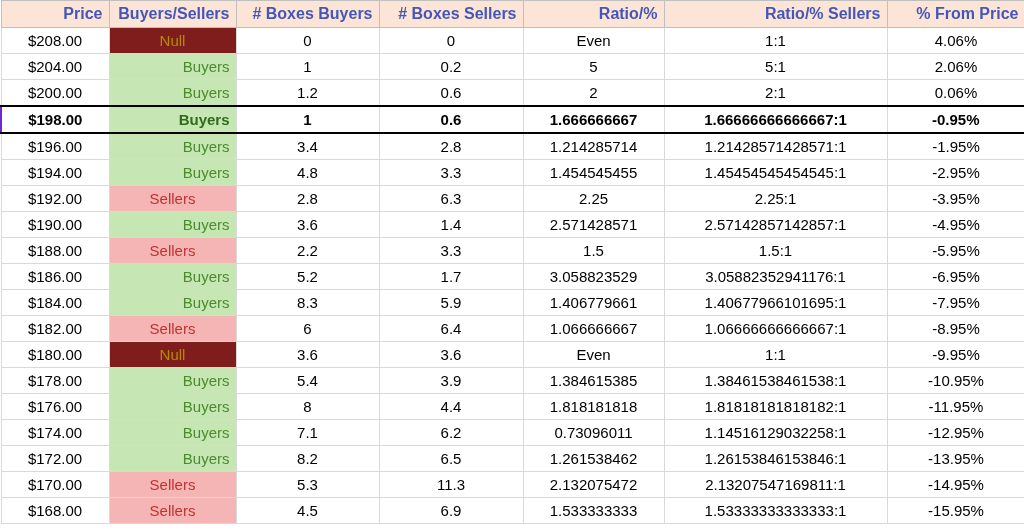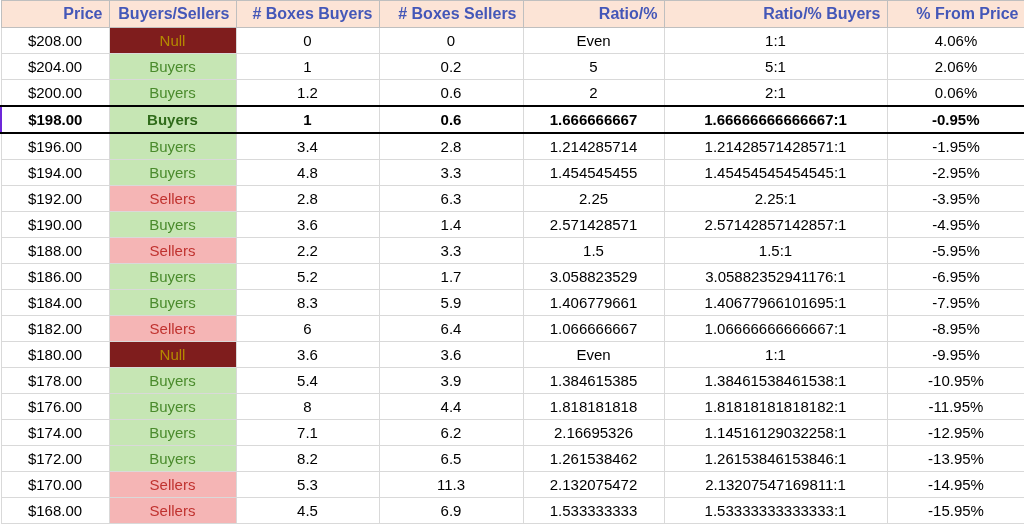--- a/index.html
+++ b/index.html
@@ -32,21 +32,21 @@
     border: 1px solid #bfbfbf;
     text-align: right;
   }
   .col-price { width: 108px; }
   .col-bs { width: 127px; }
   .col-bb { width: 143px; }
   .col-sb { width: 144px; }
   .col-ratio { width: 141px; }
   .col-refined { width: 223px; }
   .col-pct { width: 138px; }
-  td.bs-buyers { background: #c6e6b4; color: #4a8b2c; font-weight: 500; }
+  td.bs-buyers { background: #c6e6b4; color: #4a8b2c; font-weight: 500; text-align: right; }
   td.bs-sellers { background: #f5b5b5; color: #c0322f; font-weight: 500; margin-left: 12px; }
   td.bs-null { background: #7f1d1d; color: #b58b00; font-weight: 500; }
   tr.highlight-row td { font-weight: 700; border-top: 2px solid #000; border-bottom: 2px solid #000; }
   tr.highlight-row td:first-child { border-left: 2px solid #6d28d9; }
   tr.highlight-row td:last-child { border-right: 2px solid #3b82f6; }
   tr.highlight-row td.bs-buyers { color: #2f6b1a; }
 </style>
 </head>
 <body>
 
@@ -60,21 +60,21 @@
       <col class="col-refined">
       <col class="col-pct">
   </colgroup>
   <thead>
     <tr>
       <th>Price</th>
       <th>Buyers/Sellers</th>
       <th># Boxes Buyers</th>
       <th># Boxes Sellers</th>
       <th>Ratio/%</th>
-      <th>Ratio/% Buyers</th>
+      <th>Ratio/% Sellers</th>
       <th>% From Price</th>
     </tr>
   </thead>
   <tbody id="tbody">
       <tr>
         <td>$208.00</td>
         <td class="bs-null">Null</td>
         <td>0</td>
         <td>0</td>
         <td>Even</td>
@@ -205,21 +205,21 @@
         <td>4.4</td>
         <td>1.818181818</td>
         <td>1.81818181818182:1</td>
         <td>-11.95%</td>
       </tr>
       <tr>
         <td>$174.00</td>
         <td class="bs-buyers">Buyers</td>
         <td>7.1</td>
         <td>6.2</td>
-        <td>2.16695326</td>
+        <td>0.73096011</td>
         <td>1.14516129032258:1</td>
         <td>-12.95%</td>
       </tr>
       <tr>
         <td>$172.00</td>
         <td class="bs-buyers">Buyers</td>
         <td>8.2</td>
         <td>6.5</td>
         <td>1.261538462</td>
         <td>1.26153846153846:1</td>

